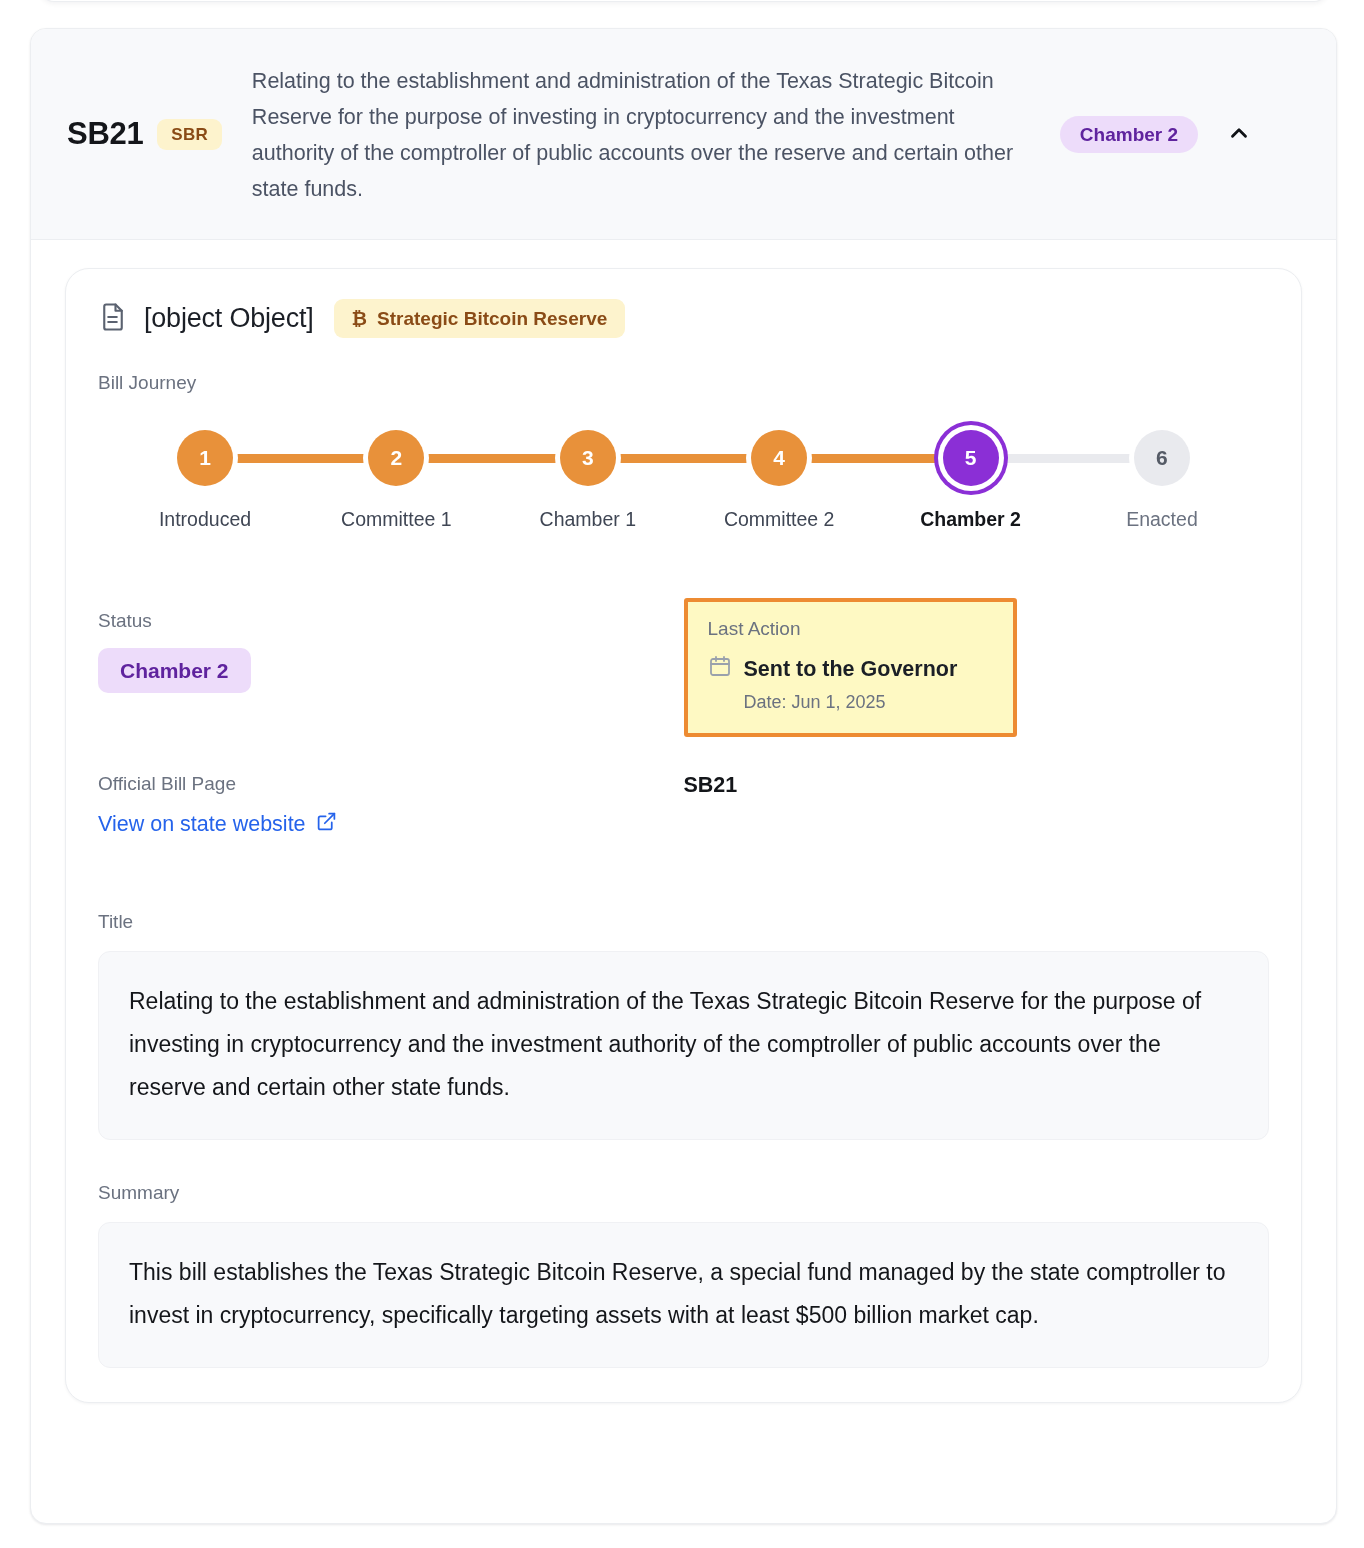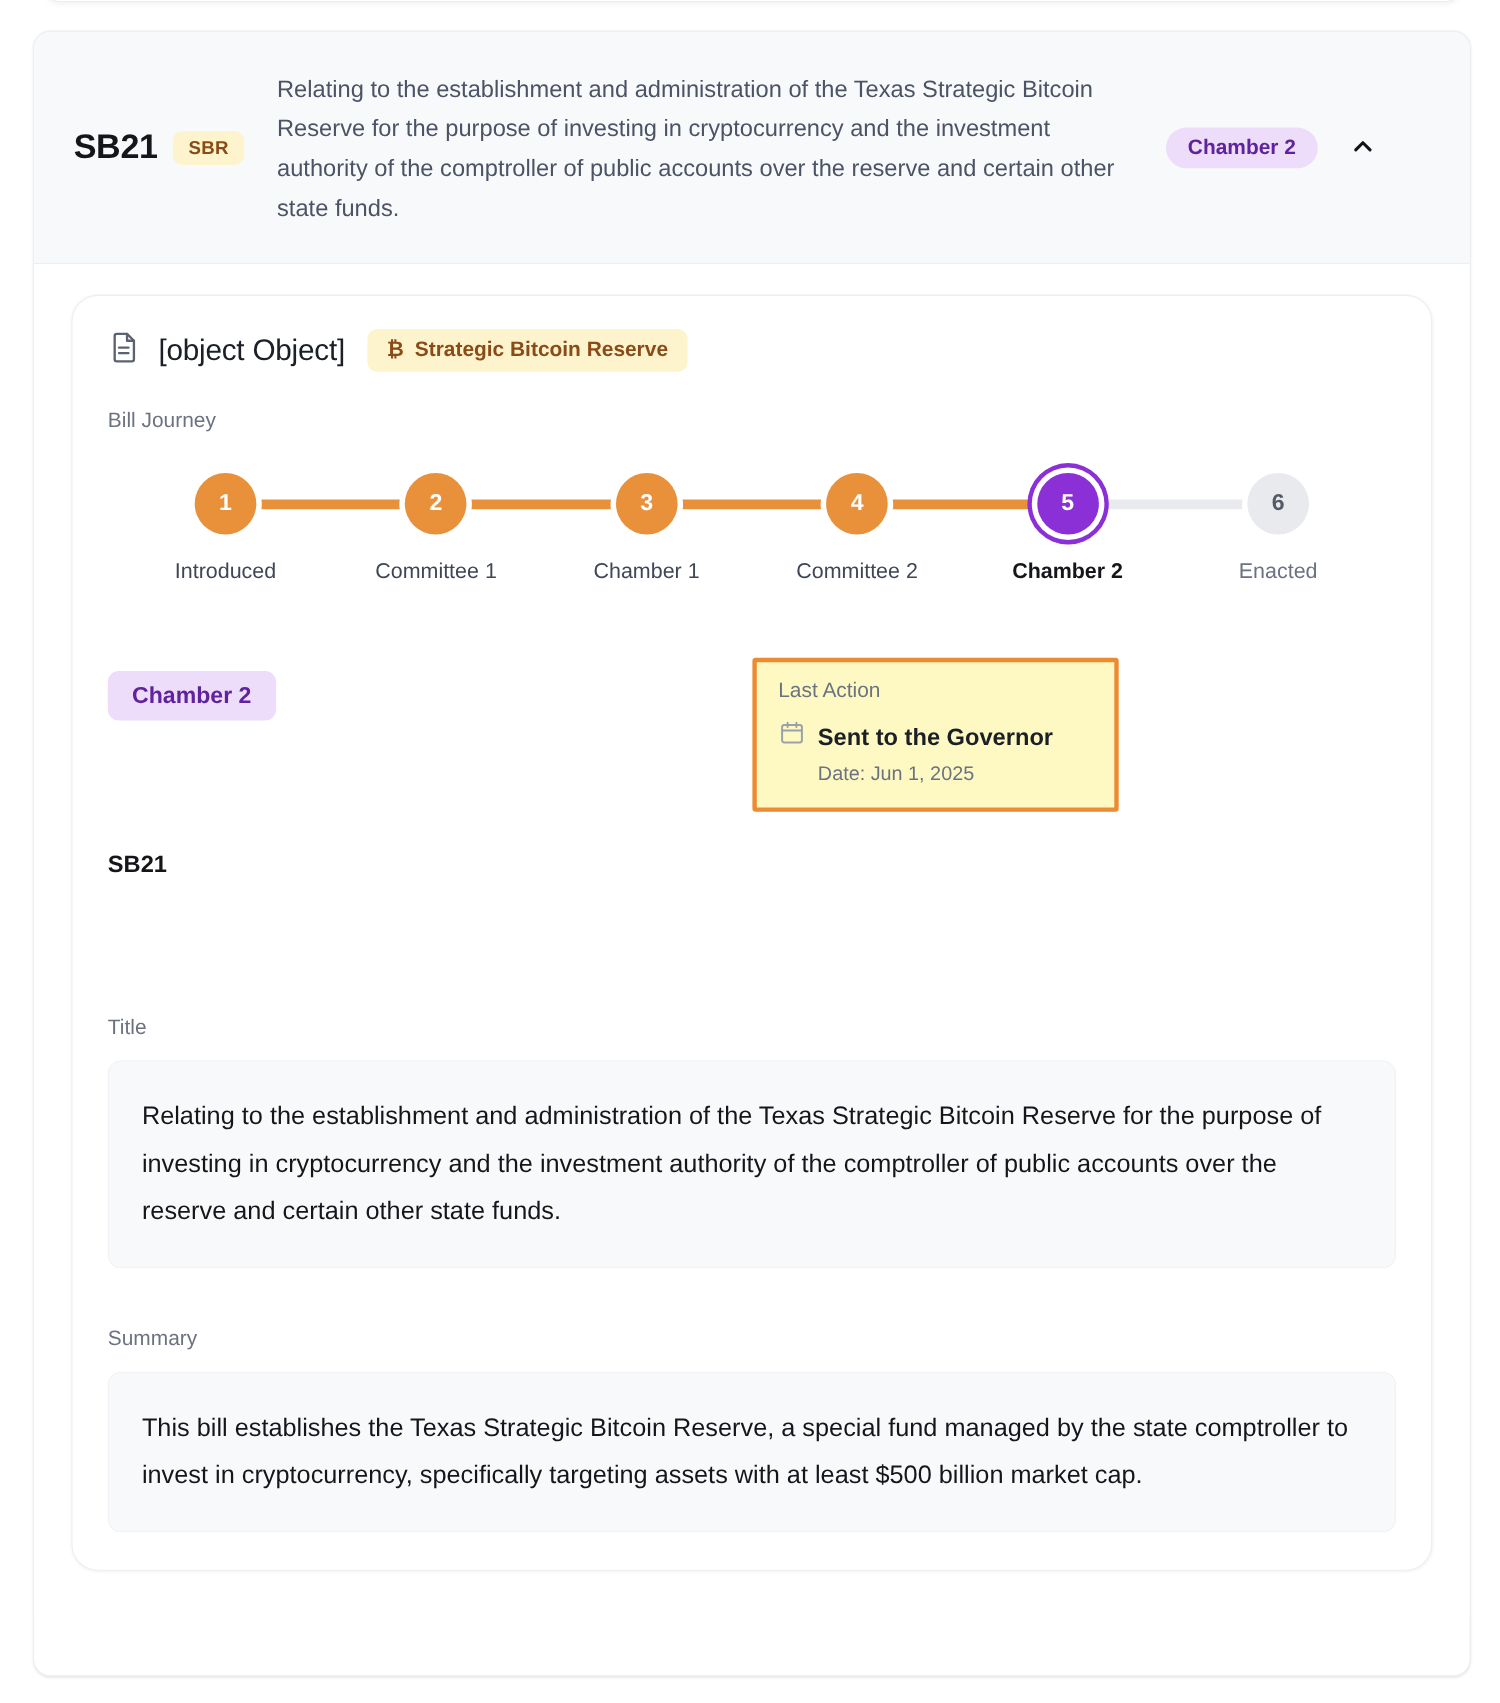--- a/index.html
+++ b/index.html
@@ -293,21 +293,21 @@
     text-decoration: none;
     cursor: pointer;
   }
   .value-strong {
     font-size: 21.5px;
     font-weight: 700;
     color: #14161a;
   }
 
   
-  .block { margin-top: 54px; }
+  .block { margin-top: 42px; }
   .block .field-label { display: block; margin-bottom: 18px; }
 
   .text-box {
     background: #f8f9fb;
     border: 1px solid #f0f1f4;
     border-radius: 12px;
     padding: 28px 30px 30px 30px;
   }
   .text-box p {
     font-size: 23px;
@@ -400,20 +400,21 @@
           </div>
 
           <div class="step">
             <div class="step-circle todo">6</div>
             <div class="step-label todo">Enacted</div>
           </div>
         </div>
 
         <div class="meta-grid">
           <div class="meta-cell">
+            <span class="field-label">Status</span>
             <span class="chamber-chip-status">Chamber 2</span>
           </div>
 
           <div class="meta-cell">
             <div class="last-action-box">
               <span class="field-label">Last Action</span>
               <div class="action-row">
                 <span>
                   <svg width="24" height="24" viewBox="0 0 24 24" fill="none" stroke="#9aa1ac" stroke-width="1.8" stroke-linecap="round" stroke-linejoin="round">
                     <rect x="3" y="5" width="18" height="16" rx="2"></rect>
@@ -423,20 +424,33 @@
                   </svg>
                 </span>
                 <span class="action-text">Sent to the Governor</span>
               </div>
               <div class="action-date">Date: Jun 1, 2025</div>
             </div>
           </div>
         </div>
 
         <div class="meta-grid-2">
+          <div class="meta-cell">
+            <span class="field-label">Official Bill Page</span>
+            <a class="link-row">
+              <span>View on state website</span>
+              <span>
+                <svg width="21" height="21" viewBox="0 0 24 24" fill="none" stroke="#2563eb" stroke-width="2" stroke-linecap="round" stroke-linejoin="round">
+                  <path d="M18 13v6a2 2 0 0 1-2 2H5a2 2 0 0 1-2-2V8a2 2 0 0 1 2-2h6"></path>
+                  <polyline points="15 3 21 3 21 9"></polyline>
+                  <line x1="10" y1="14" x2="21" y2="3"></line>
+                </svg>
+              </span>
+            </a>
+          </div>
 
           <div class="meta-cell">
             <span class="value-strong">SB21</span>
           </div>
         </div>
 
         <div class="block">
           <span class="field-label">Title</span>
           <div class="text-box">
             <p>Relating to the establishment and administration of the Texas Strategic Bitcoin Reserve for the purpose of investing in cryptocurrency and the investment authority of the comptroller of public accounts over the reserve and certain other state funds.</p>

